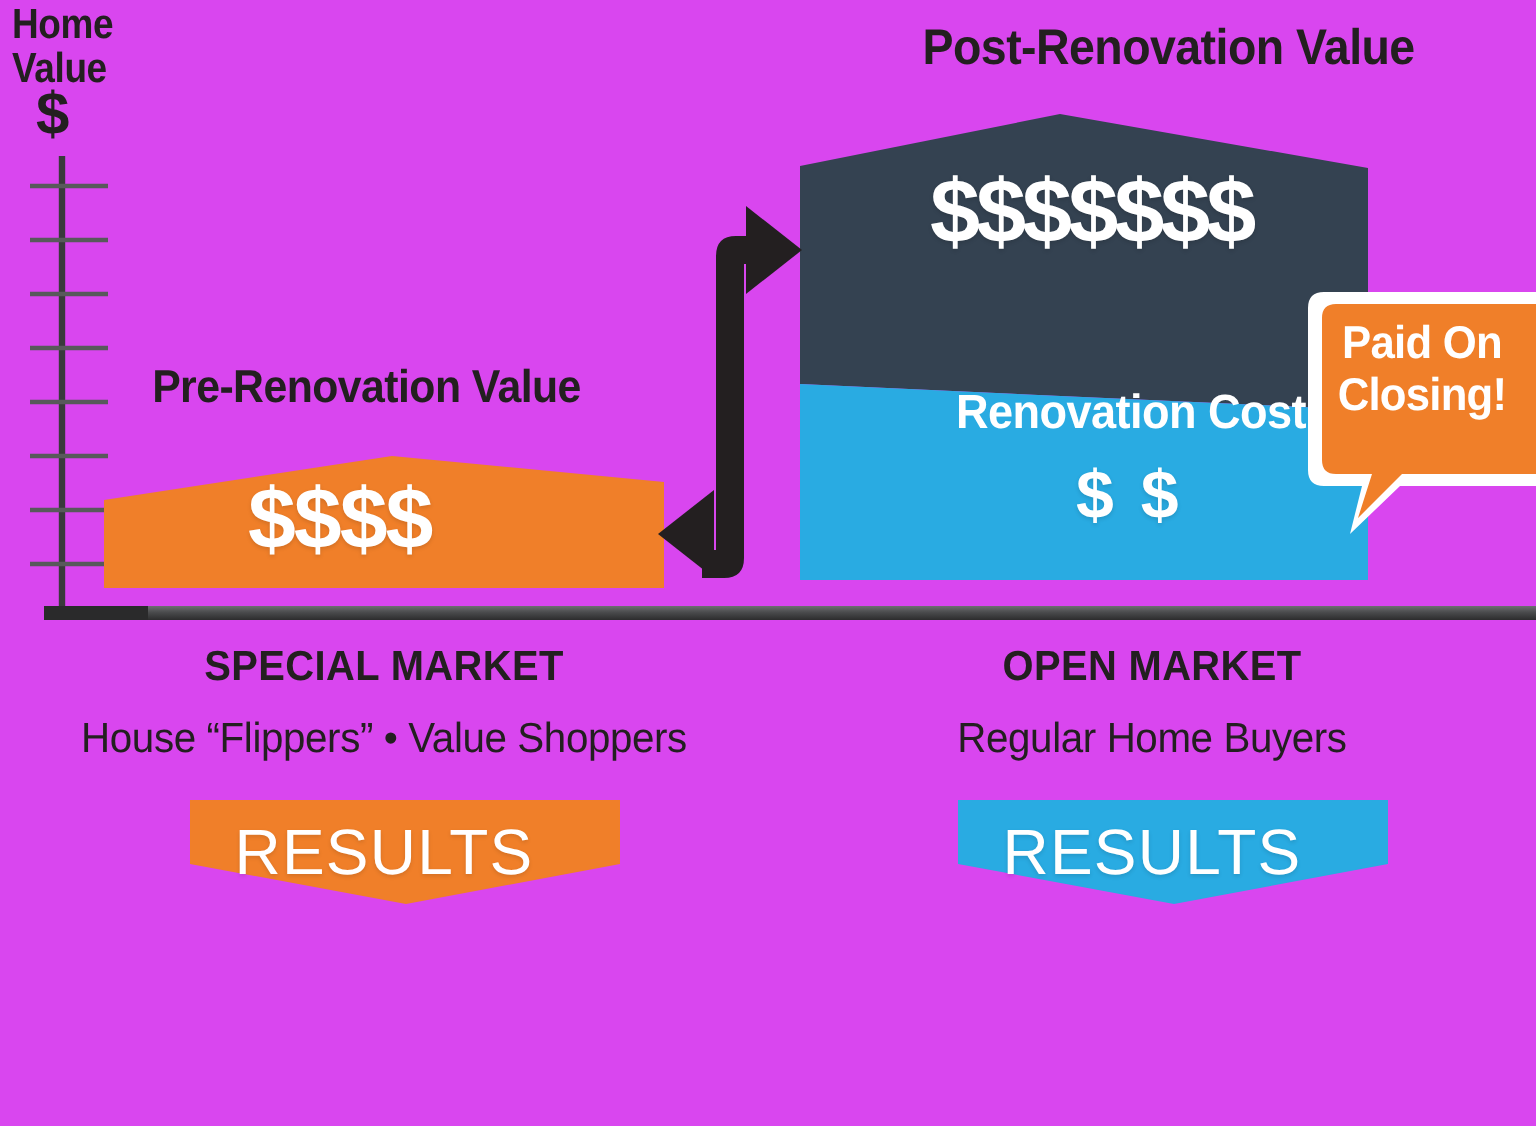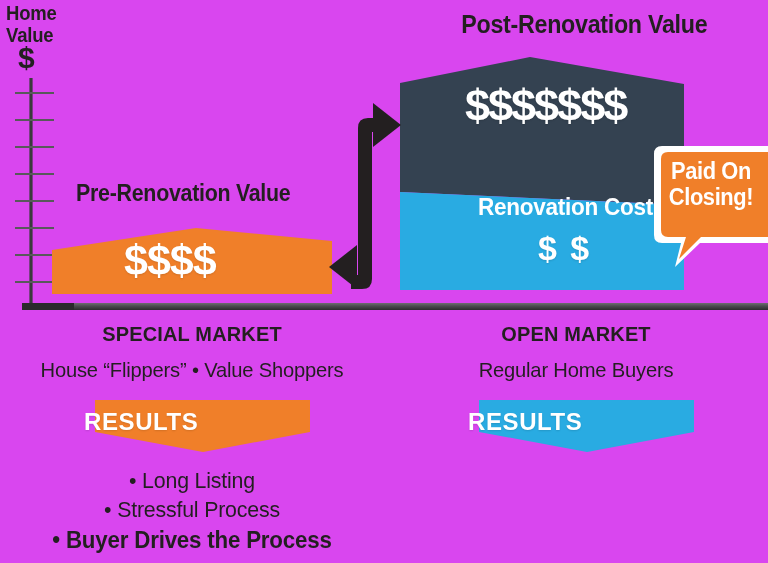--- a/index.html
+++ b/index.html
@@ -154,24 +154,24 @@
     position: relative;
     width: 216px;
     height: 54px;
     margin: 16px auto 0 auto;
   }
   .results-text {
     position: absolute;
     left: 0;
     top: 10px;
     width: 216px;
-    text-align: left;
-    color: #ffffff;
-    font-weight: bold;
-    font-size: 24px;
+    text-align: center;
+    color: #ffffff;
+    font-weight: normal;
+    font-size: 32px;
     letter-spacing: 0.6px;
     text-shadow: 0 1px 2px rgba(0,0,0,0.12);
   }
 
   .bullets {
     margin-top: 14px;
     list-style: none;
     padding: 0;
   }
   .bullets li {
@@ -256,25 +256,20 @@
     <div id="callout-text">Paid On
 Closing!</div>
   </div>
 
   <div class="col" id="col-left">
     <div class="market-title">SPECIAL MARKET</div>
     <div class="market-sub">House “Flippers”  •  Value Shoppers</div>
     <div class="results-wrap">
       <div class="results-text">RESULTS</div>
     </div>
-    <ul class="bullets">
-      <li>• Long Listing</li>
-      <li>• Stressful Process</li>
-      <li class="bold">• Buyer Drives the Process</li>
-    </ul>
   </div>
 
   <div class="col" id="col-right">
     <div class="market-title">OPEN MARKET</div>
     <div class="market-sub">Regular Home Buyers</div>
     <div class="results-wrap">
       <div class="results-text">RESULTS</div>
     </div>
   </div>
 

